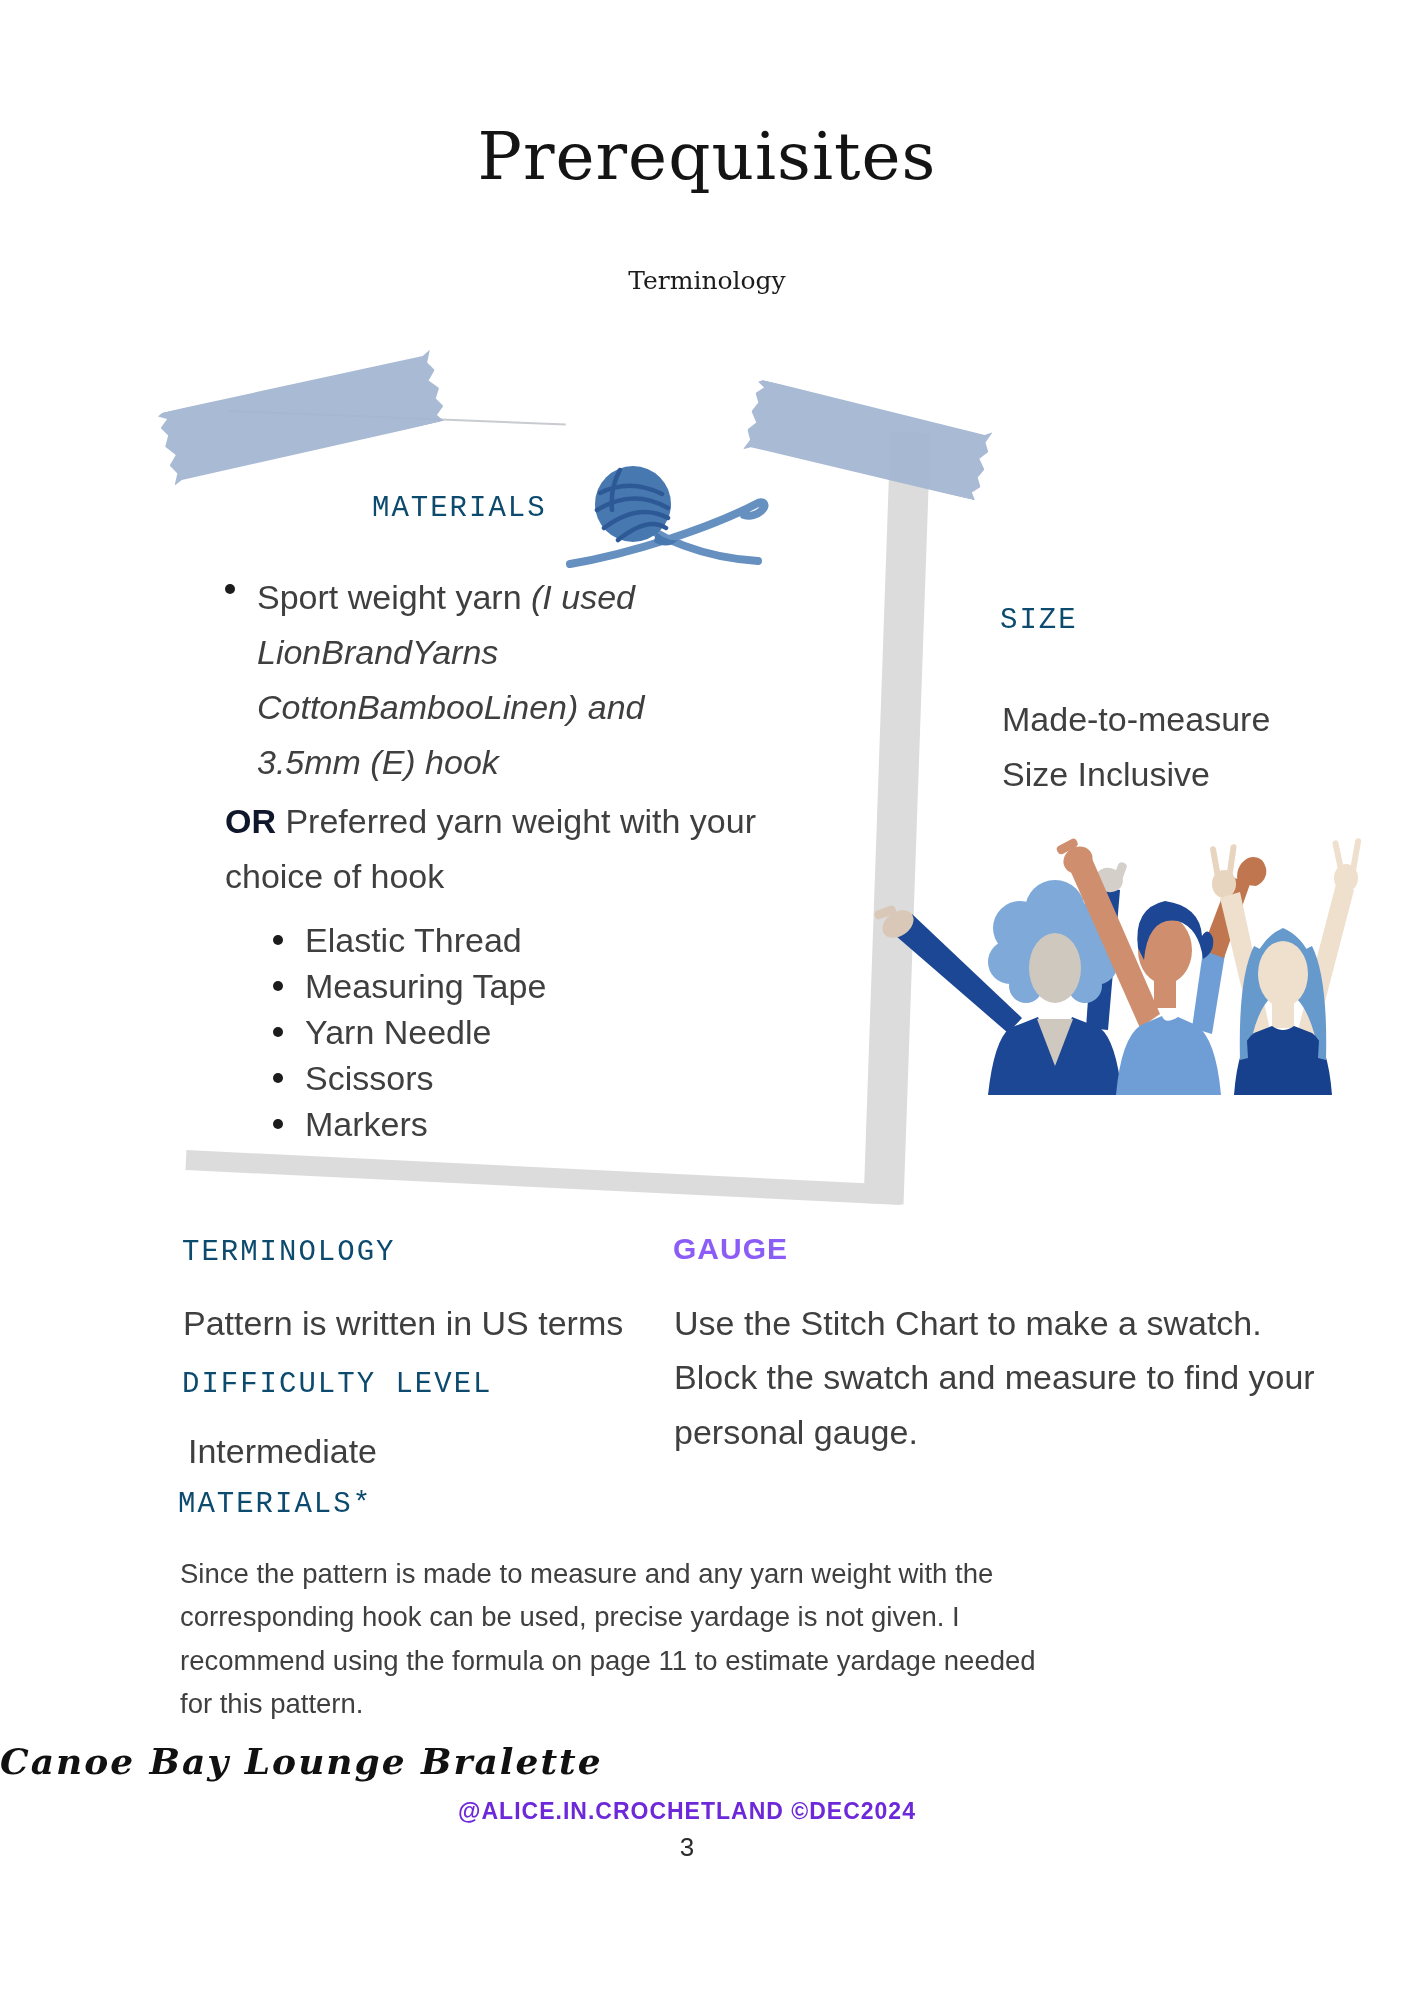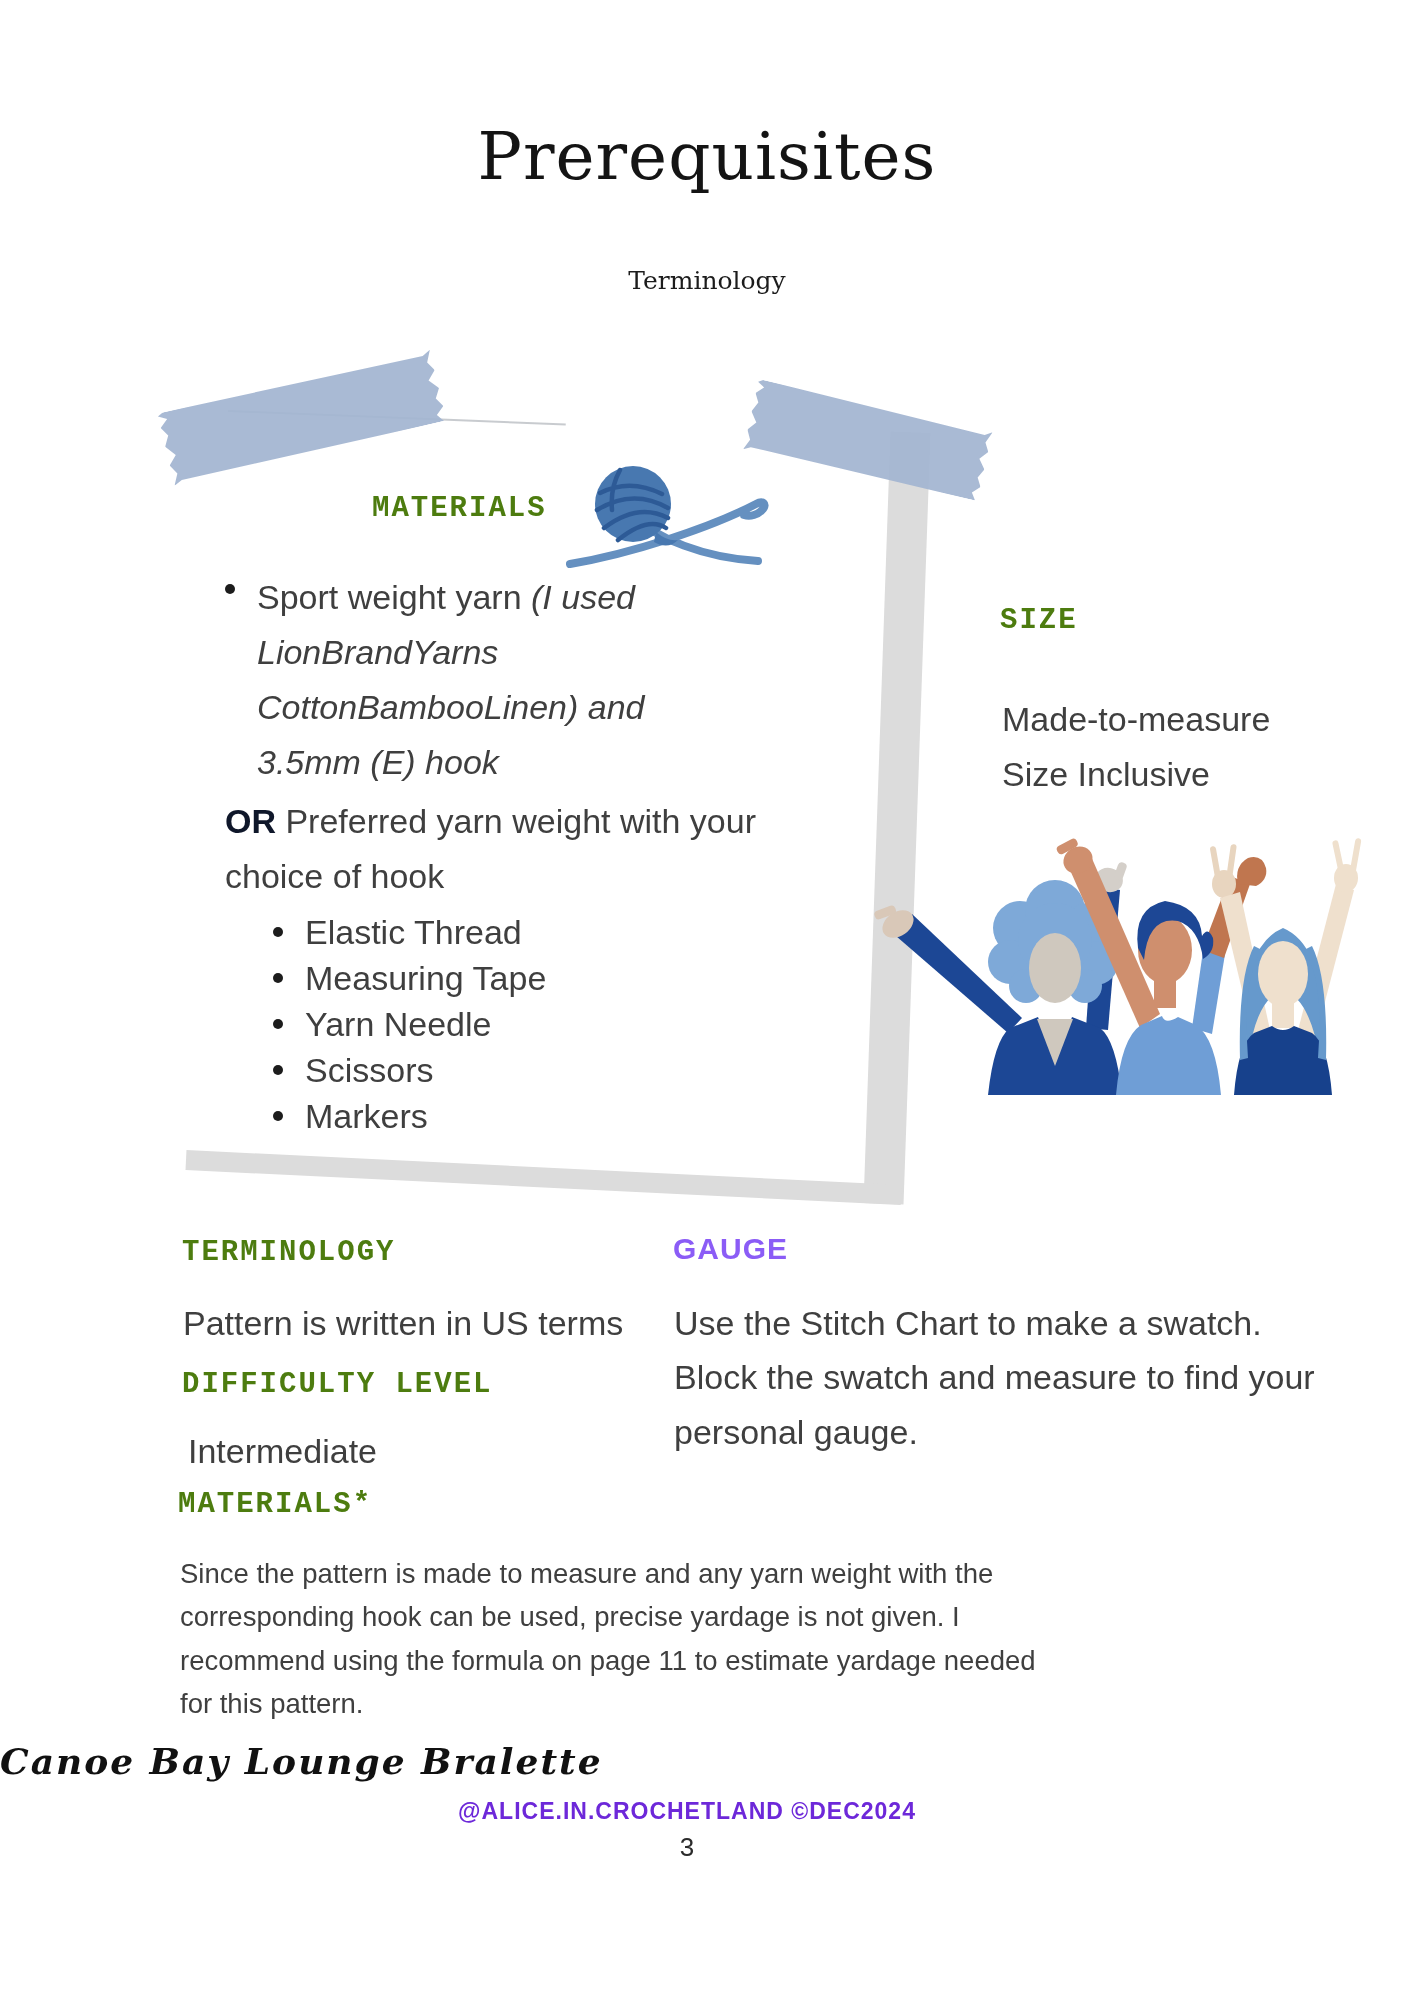--- a/index.html
+++ b/index.html
@@ -12,22 +12,22 @@
     position:absolute;left:0;right:0;top:118px;text-align:center;
     font-family:"DejaVu Serif","Liberation Serif",serif;font-size:66px;
     color:#141414;letter-spacing:1px;font-weight:500;
   }
   .subtitle{
     position:absolute;left:0;right:0;top:262px;text-align:center;
     font-family:"DejaVu Serif","Liberation Serif",serif;font-size:25px;
     color:#1c1c1c;line-height:1.55;
   }
   .mono-h{
-    position:absolute;font-family:"Liberation Mono",monospace;font-weight:bold;
-    color:#4d7c0f;font-size:29px;letter-spacing:2px;white-space:nowrap;
+    position:absolute;font-family:"Liberation Mono",monospace;font-weight:normal;
+    color:#0c4a6e;font-size:29px;letter-spacing:2px;white-space:nowrap;
   }
   .sans-h{
     position:absolute;font-family:"Liberation Sans",sans-serif;font-weight:bold;
     color:#8b5cf6;font-size:30px;letter-spacing:1px;white-space:nowrap;
   }
   .body-txt{font-size:34px;color:#3f3f3f;line-height:1.6;}
   
   .tape{
     position:absolute;background:#a3b5d1;opacity:0.93;z-index:4;
     clip-path:polygon(2% 0%,97% 8%,100% 2%,98% 18%,100% 30%,97% 42%,100% 55%,98% 68%,100% 80%,97% 90%,99% 100%,3% 95%,0% 100%,2% 85%,0% 72%,3% 60%,0% 46%,2% 32%,0% 20%,3% 10%,0% 4%);
@@ -49,21 +49,21 @@
   
   .materials-head{left:372px;top:492px;}
   .yarn-icon{position:absolute;left:560px;top:458px;z-index:2;}
   .mat-list{position:absolute;left:225px;top:570px;width:620px;z-index:2;}
   .b-row{display:flex;align-items:flex-start;}
   .dot{width:10px;height:10px;border-radius:50%;background:#1c1c1c;margin:14px 22px 0 0;flex:0 0 auto;}
   .b1-text{width:500px;line-height:1.62;}
   .ital{font-style:italic;}
   .or-line{margin-top:4px;line-height:1.6;}
   .or-b{font-weight:bold;color:#0f172a;}
-  .sub-list{margin-top:6px;padding-left:48px;}
+  .sub-list{margin-top:14px;padding-left:48px;}
   .sub-item{display:flex;align-items:center;height:46px;}
   .sub-item .dot{margin:0 22px 0 0;}
   
   .size-head{left:1000px;top:604px;}
   .size-txt{position:absolute;left:1002px;top:692px;line-height:1.62;}
   
   .women{position:absolute;left:858px;top:828px;z-index:2;}
   
   .term-head{left:182px;top:1236px;}
   .term-txt{position:absolute;left:183px;top:1296px;}

